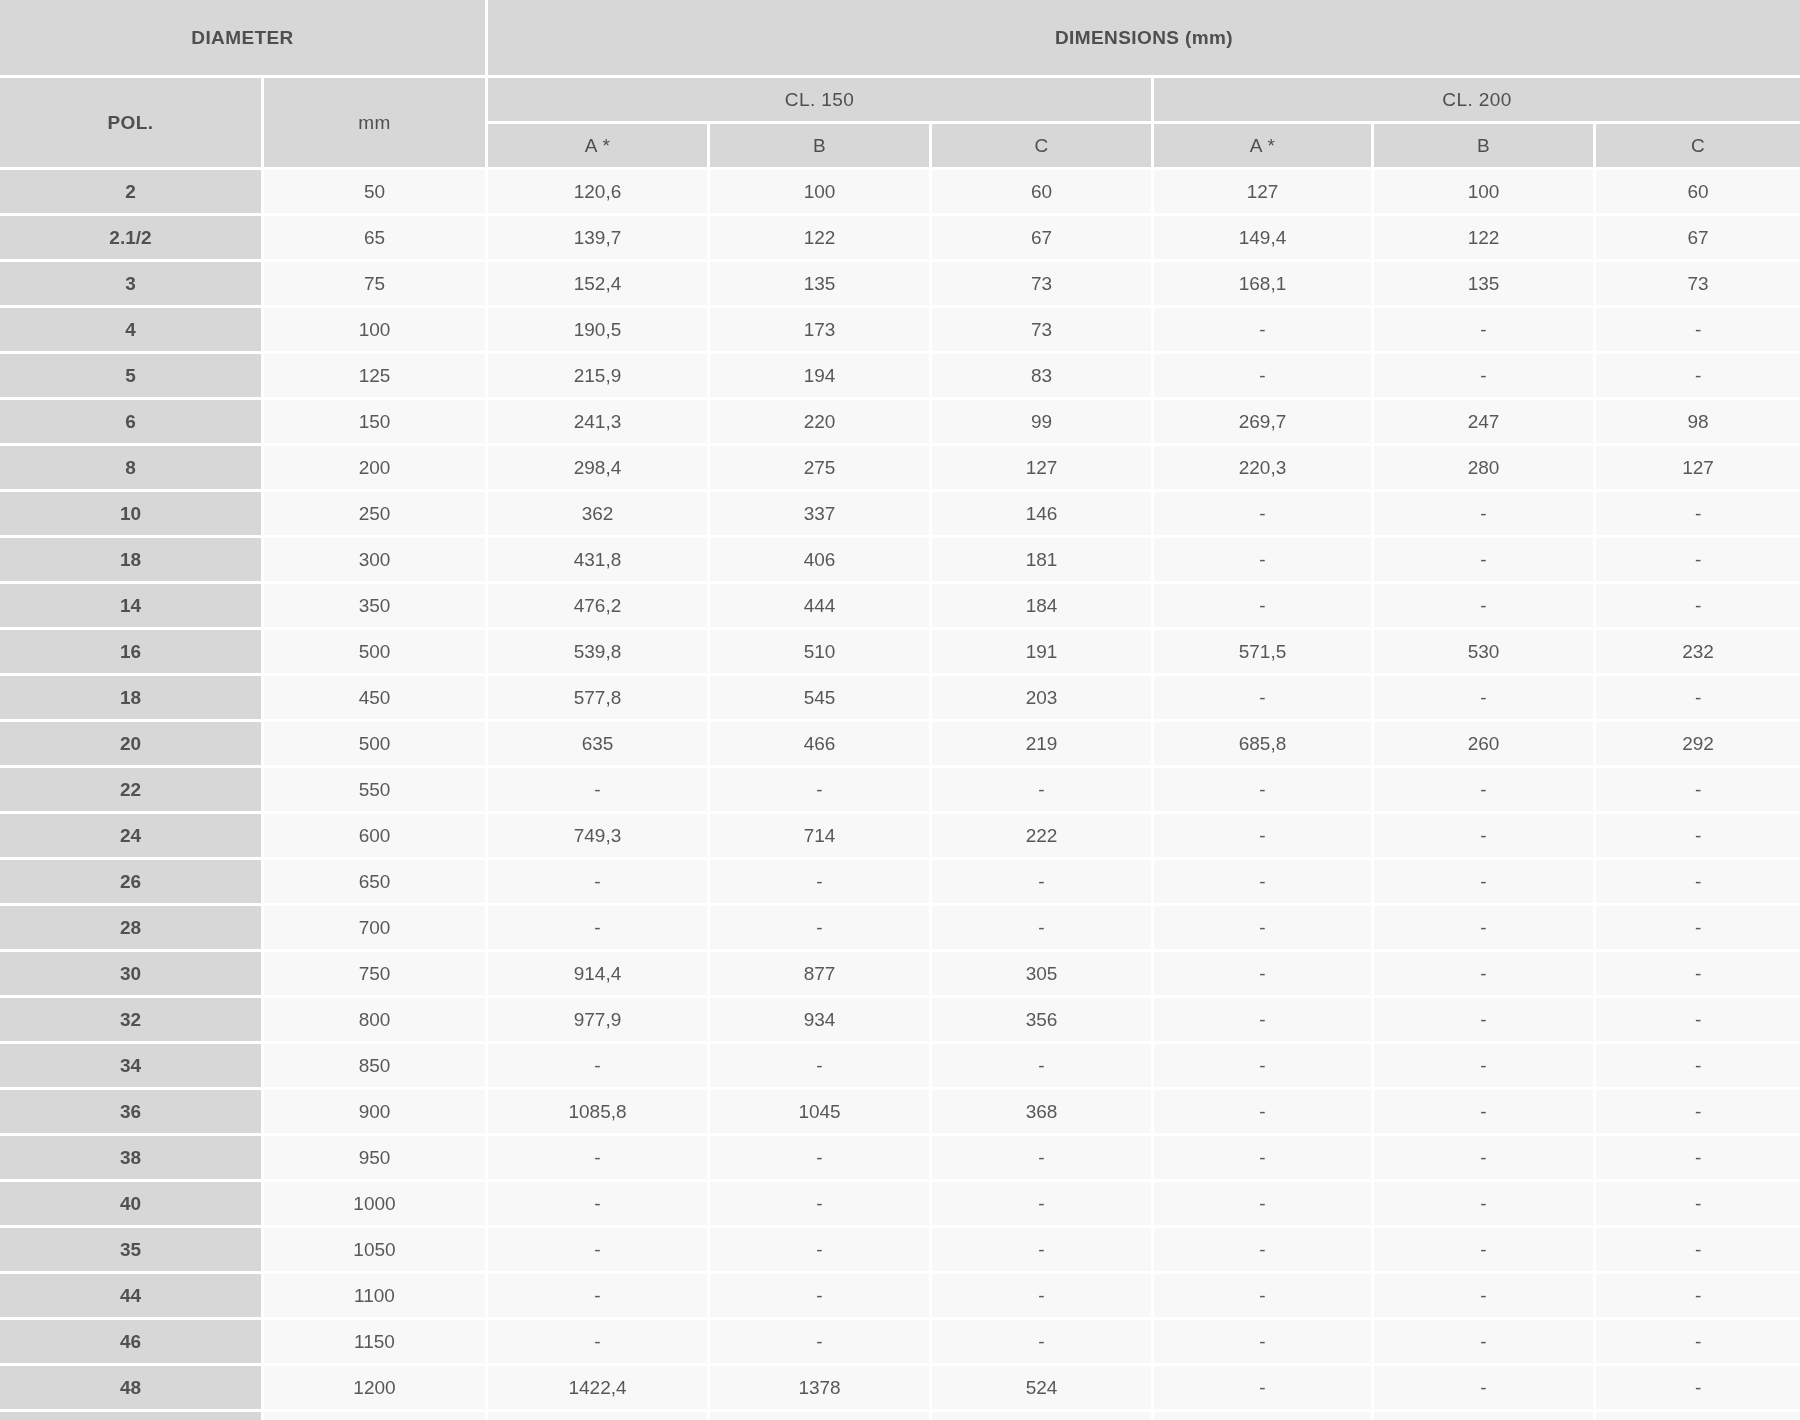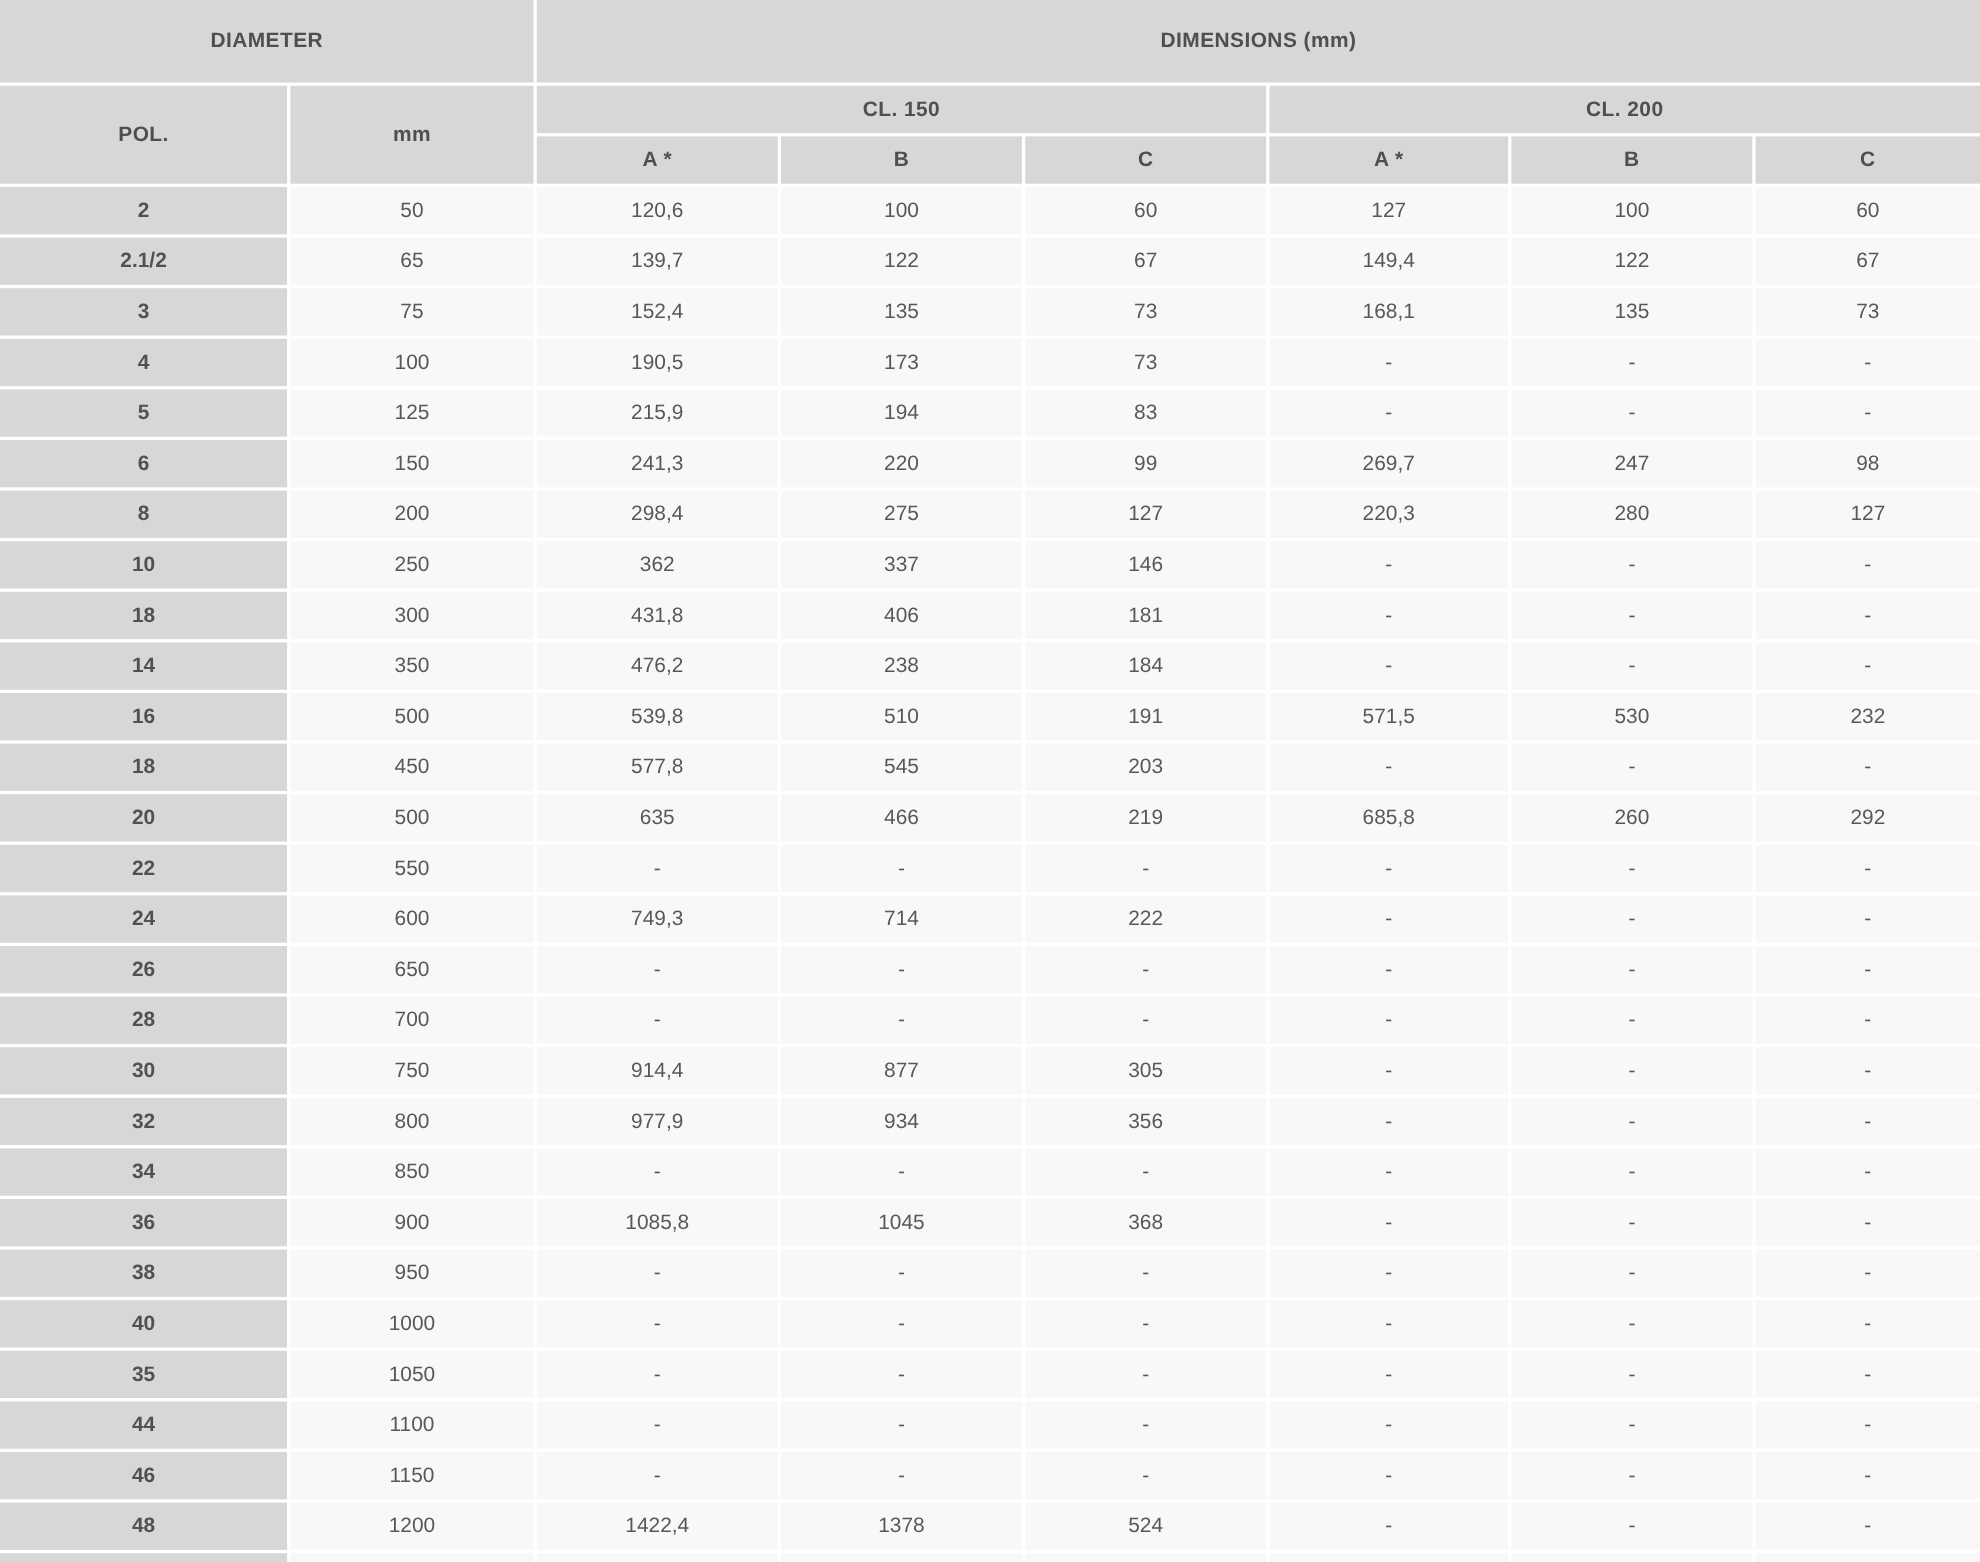--- a/index.html
+++ b/index.html
@@ -29,21 +29,21 @@
     text-align: center;
     vertical-align: middle;
     overflow: hidden;
     white-space: nowrap;
     font-size: 19px;
     line-height: 1;
   }
   
   thead th {
     background: #d7d7d7;
-    font-weight: 700;
+    font-weight: 400;
     color: #4f4f51;
     letter-spacing: 0.4px;
   }
   thead th.strong {
     font-weight: 700;
   }
   tr.hrow-top    { height: 75px; }
   tr.hrow-class  { height: 43px; }
   tr.hrow-sub    { height: 43px; }
   
@@ -182,21 +182,21 @@
           <td>406</td>
           <td>181</td>
           <td>-</td>
           <td>-</td>
           <td>-</td>
         </tr>
         <tr>
           <th class="pol">14</th>
           <td>350</td>
           <td>476,2</td>
-          <td>238</td>
+          <td>444</td>
           <td>184</td>
           <td>-</td>
           <td>-</td>
           <td>-</td>
         </tr>
         <tr>
           <th class="pol">16</th>
           <td>500</td>
           <td>539,8</td>
           <td>510</td>

